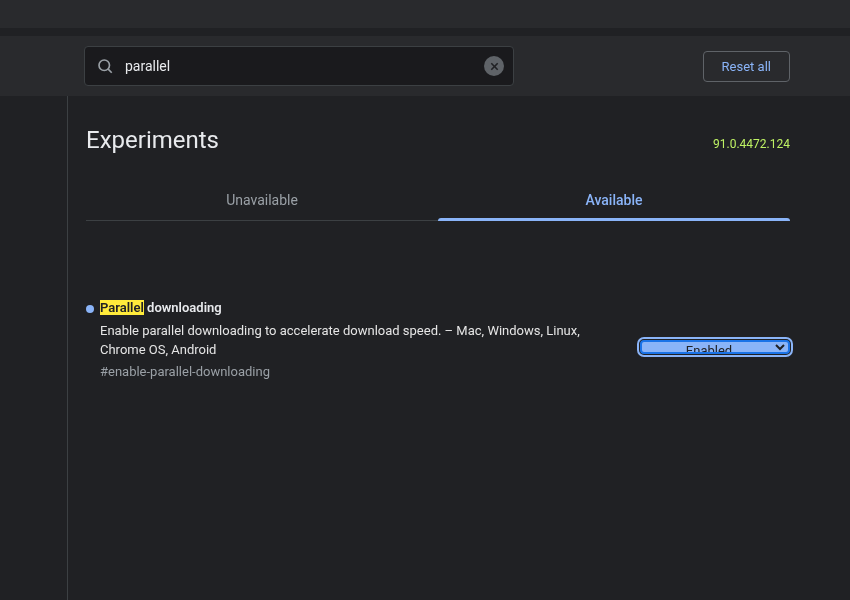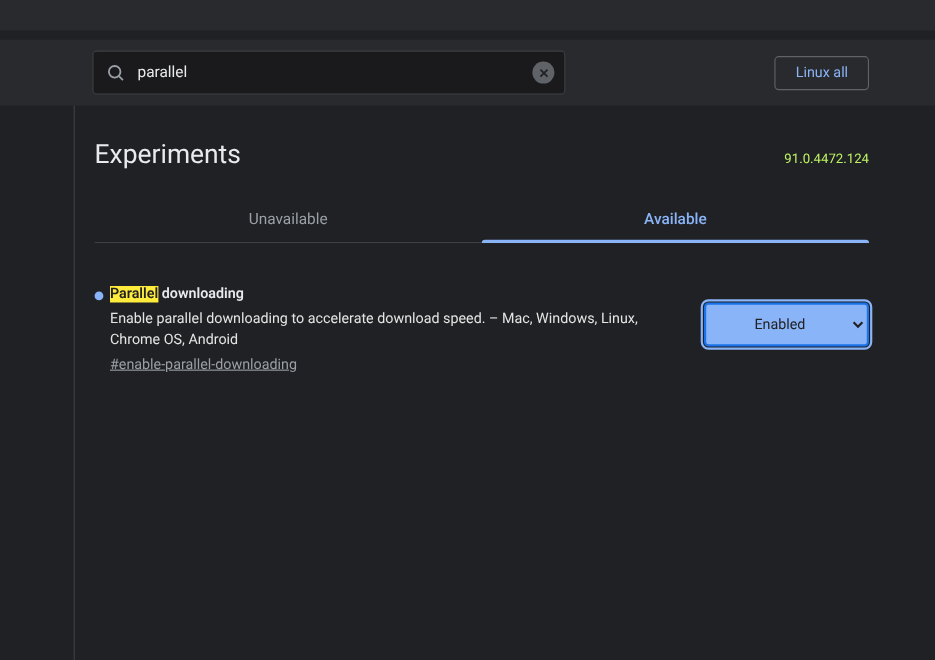--- a/index.html
+++ b/index.html
@@ -133,22 +133,23 @@
       bottom: -1px;
       height: 3px;
       background: #8ab4f8;
       border-radius: 3px 3px 0 0;
     }
     .flag-list {
       padding-top: 38px;
     }
     .flag-row {
       display: flex;
-      align-items: flex-start;
+      align-items: center;
       justify-content: space-between;
+      margin-top: 40px;
     }
     .flag-left {
       display: flex;
       align-items: flex-start;
       gap: 6px;
     }
     .dot {
       width: 8px;
       height: 8px;
       border-radius: 50%;
@@ -171,28 +172,27 @@
     }
     .flag-desc {
       font-size: 13px;
       color: #e5e5e5;
       line-height: 1.45;
       margin-top: 5px;
     }
     .flag-hash {
       font-size: 13px;
       color: #9aa0a6;
-      text-decoration: underline;
       margin-top: 4px;
       display: inline-block;
       cursor: pointer;
     }
     .flag-select {
       width: 150px;
-      height: 40px;
+      height: 14px;
       background: #8ab4f8;
       border: 2px solid #1a73e8;
       border-radius: 4px;
       color: #202124;
       font-size: 13px;
       padding: 0 8px;
       text-align: center;
       text-align-last: center;
       cursor: pointer;
       outline: 2px solid #8ab4f8;
@@ -213,21 +213,21 @@
       <line x1="21" y1="21" x2="16.2" y2="16.2"></line>
     </svg>
     <input class="search-input" type="text" value="parallel" style="">
     <button class="clear-btn">
       <svg width="11" height="11" viewBox="0 0 24 24" fill="none" stroke="currentColor" stroke-width="3.5">
         <line x1="5" y1="5" x2="19" y2="19"></line>
         <line x1="19" y1="5" x2="5" y2="19"></line>
       </svg>
     </button>
   </div>
-  <button class="reset-btn">Linux all</button>
+  <button class="reset-btn">Reset all</button>
 </div>
 
 <div class="content-wrap">
   <div class="side-margin-left"></div>
   <div class="main">
     <div class="header-row">
       <h1 class="page-title">Experiments</h1>
       <span class="version">91.0.4472.124</span>
     </div>
 

